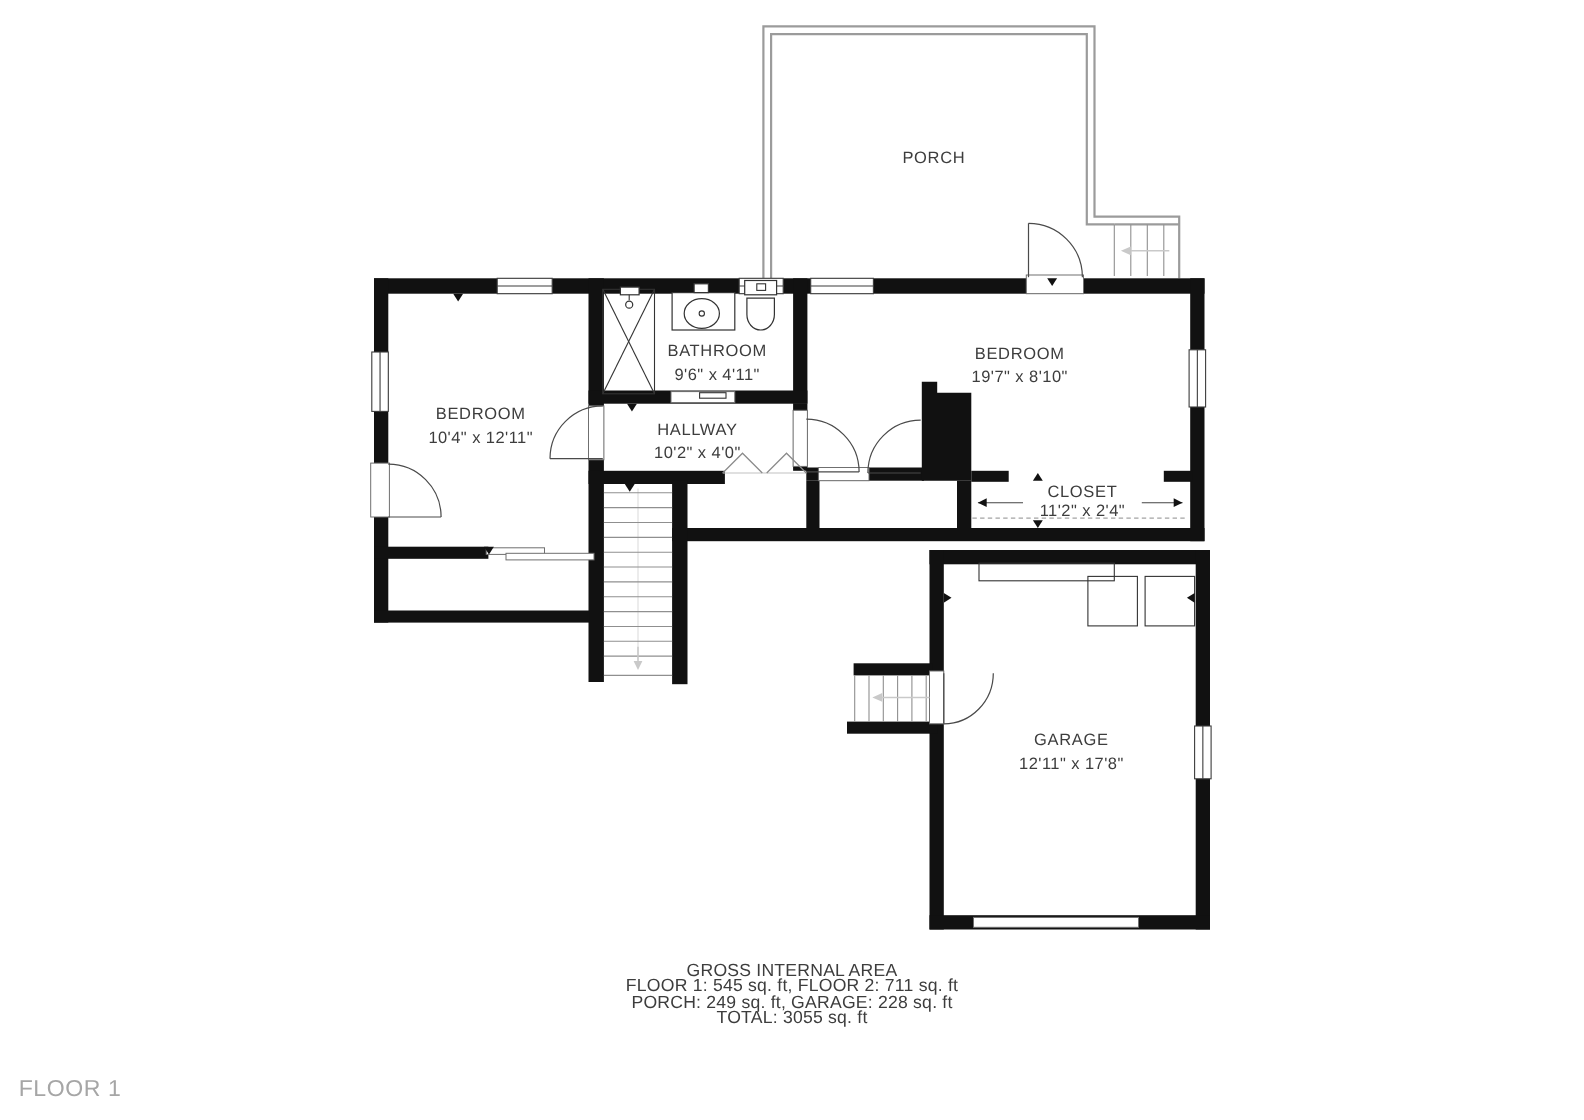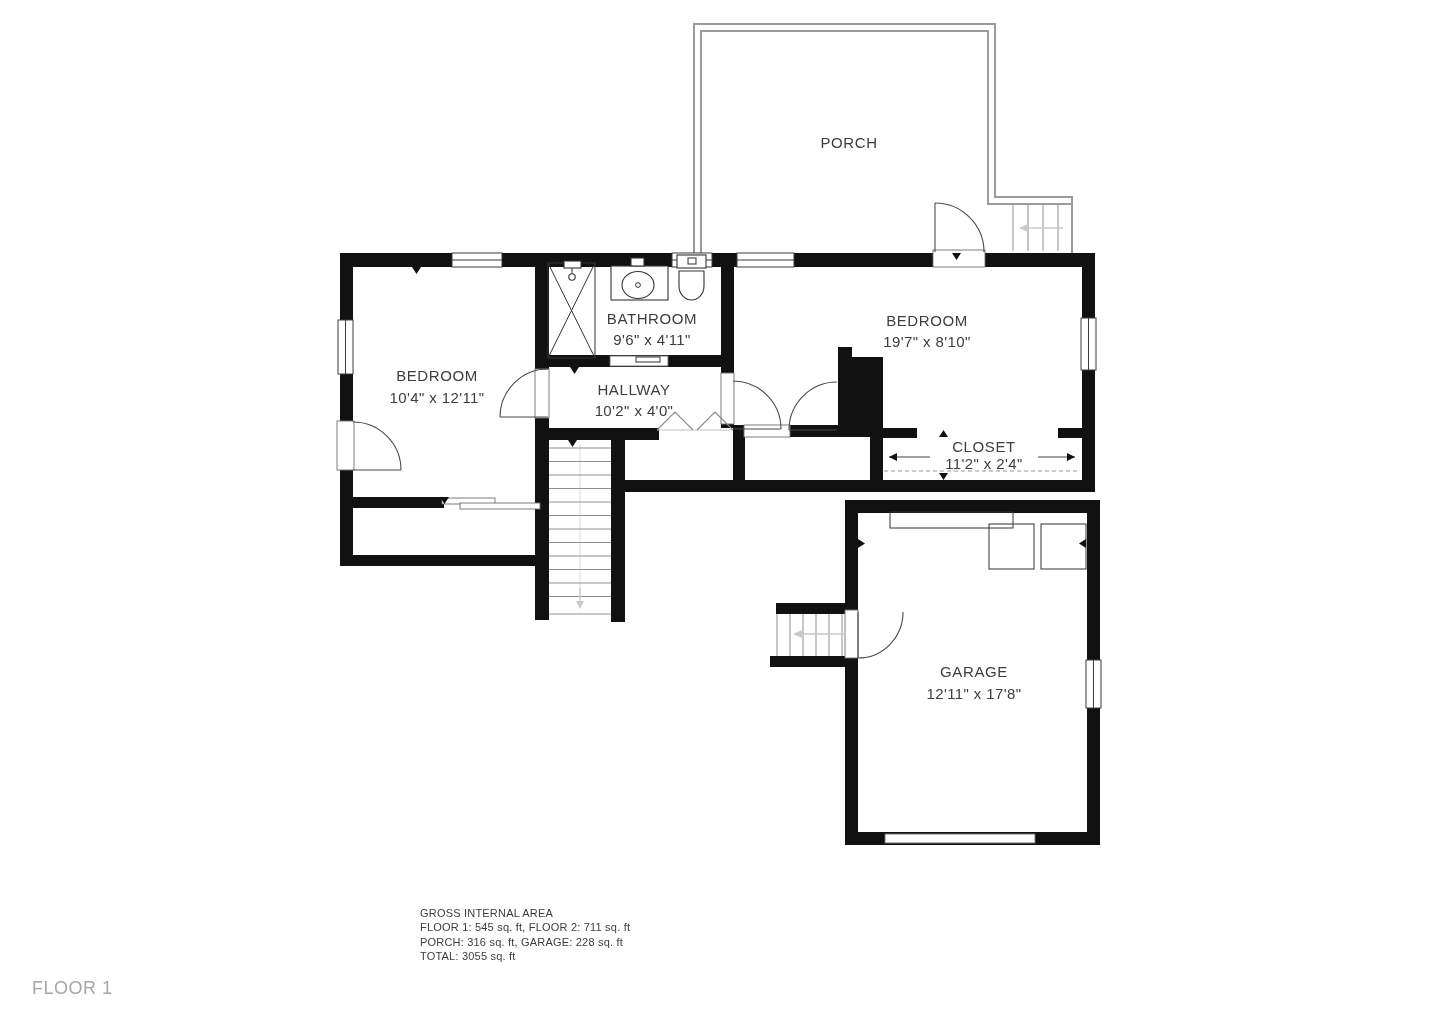--- a/index.html
+++ b/index.html
@@ -28,24 +28,24 @@
   .dimline{stroke:#444;stroke-width:1}
   .dimdash{stroke:#8a8a8a;stroke-width:.9;stroke-dasharray:4 3}
   .zig{fill:none;stroke:#8a8a8a;stroke-width:1.1}
   .zigbase{stroke:#c2c2c2;stroke-width:1}
 
   .lbl{font-family:"Liberation Sans",sans-serif;font-size:15px;letter-spacing:.6px;
        fill:var(--label-text);text-anchor:middle}
   .dimtxt{font-family:"Liberation Sans",sans-serif;font-size:15px;letter-spacing:.4px;
        fill:var(--label-text);text-anchor:middle}
 
-  .footer{position:absolute;left:420px;top:906px;width:600px;
-          font-size:11px;line-height:14.4px;color:var(--label-text);letter-spacing:.2px}
+  .footer{position:absolute;left:420px;top:876px;width:600px;text-align:center;
+          font-size:16px;line-height:14.4px;color:var(--label-text);letter-spacing:.2px}
   .footer .muted{color:var(--muted-text)}
-  .floor-tag{position:absolute;left:32px;top:978px;font-size:18px;color:var(--floor-text);letter-spacing:.5px}
+  .floor-tag{position:absolute;left:17px;top:978px;font-size:21px;color:var(--floor-text);letter-spacing:.5px}
   .brand{position:absolute;left:1181px;top:942px;display:flex;align-items:center;gap:10px}
   .brand .word{font-size:35px;font-weight:700;color:var(--logo-text);letter-spacing:-.5px}
 </style>
 </head>
 <body>
 
 <div class="canvas">
 
 <svg width="1440" height="1018" viewBox="0 0 1440 1018">
 
@@ -266,21 +266,21 @@
     <text class="dimtxt" x="984" y="469">11'2" x 2'4"</text>
 
     <text class="lbl" x="974" y="677">GARAGE</text>
     <text class="dimtxt" x="974" y="699">12'11" x 17'8"</text>
   </g>
 </svg>
 
   <div class="footer">
     <div>GROSS INTERNAL AREA</div>
     <div>FLOOR 1: 545 sq. ft, FLOOR 2: 711 sq. ft</div>
-    <div>PORCH: 316 sq. ft, GARAGE: 228 sq. ft</div>
+    <div>PORCH: 249 sq. ft, GARAGE: 228 sq. ft</div>
     <div>TOTAL: 3055 sq. ft</div>
   </div>
 
   <div class="floor-tag">FLOOR 1</div>
 
   <div class="brand">
     <svg width="48" height="54" viewBox="0 0 54 56">
       <polygon points="2,12 12,4 12,50 2,46" fill="#9a9a9c"></polygon>
       <polygon points="40,4 48,9 48,17 40,12" fill="#9a9a9c"></polygon>
       <rect x="12" y="3" width="35" height="47" rx="2" fill="#2f2f32"></rect>

